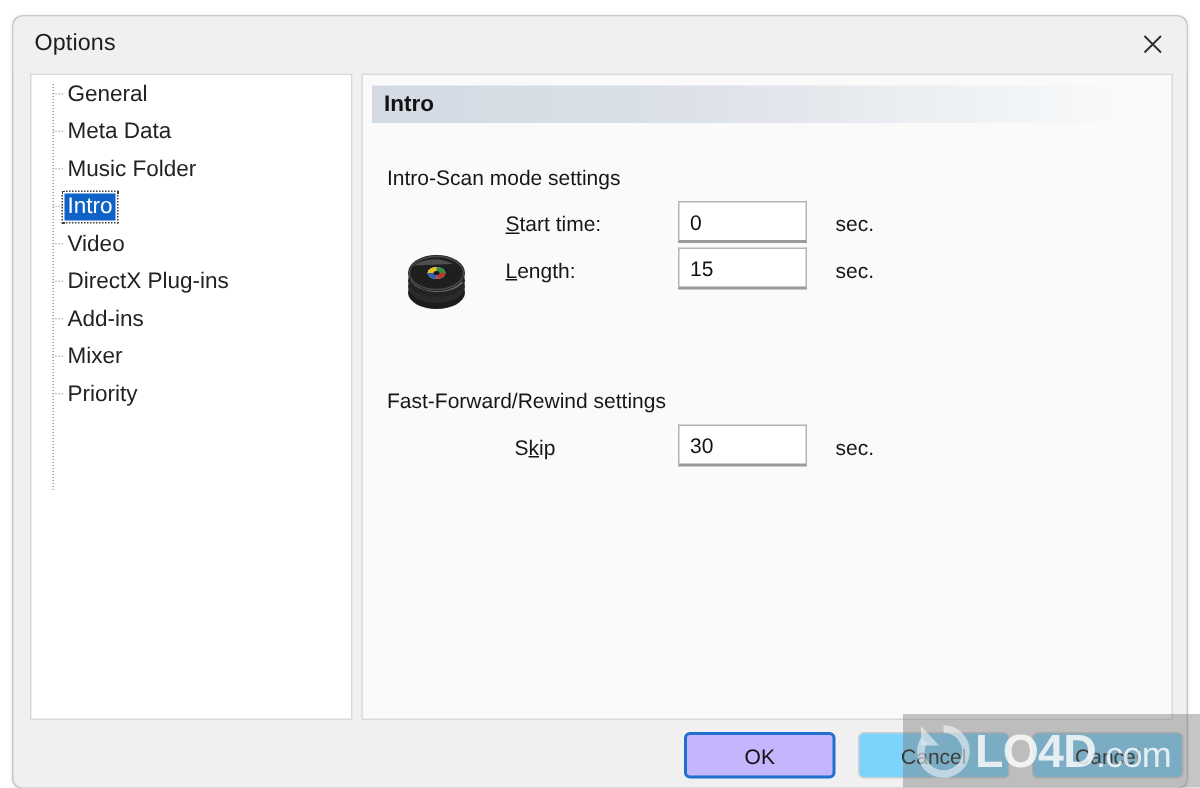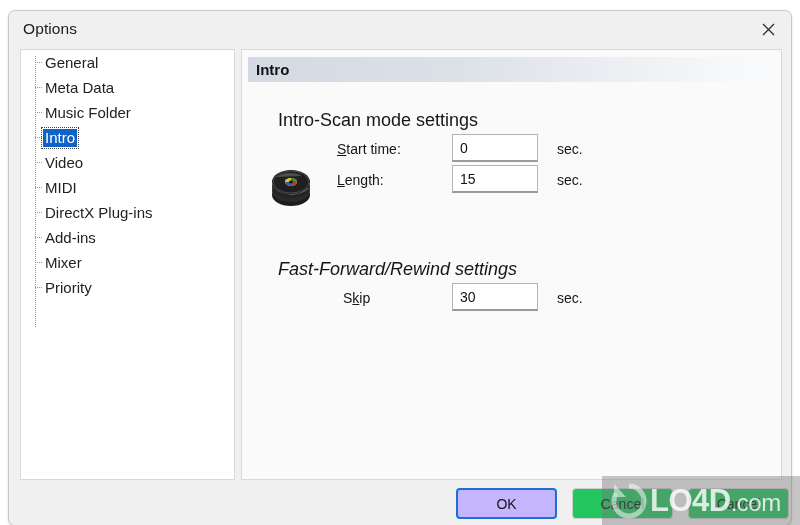--- a/index.html
+++ b/index.html
@@ -109,24 +109,23 @@
   }
   #section-header-text {
     font-size: 15px;
     font-weight: bold;
     color: #131313;
     padding-left: 8px;
   }
 
   .group-label {
     position: absolute;
-    font-size: 18px;
+    font-size: 14px;
     color: #161616;
     white-space: nowrap;
-    margin-left: 20px;
   }
   .field-label {
     position: absolute;
     font-size: 14px;
     color: #161616;
     white-space: nowrap;
   }
   .field-label u { text-decoration: underline; text-underline-offset: 1px; }
 
   .text-input {
@@ -153,21 +152,21 @@
     position: absolute;
     left: 25px; top: 113px;
     width: 48px; height: 48px;
   }
 
   
   .dlg-button {
     position: absolute;
     top: 477px;
     width: 101px; height: 31px;
-    background: #22c55e;
+    background: #7dd3fc;
     border: 1px solid #cfcfcf;
     border-radius: 4px;
     font-family: "Liberation Sans", sans-serif;
     font-size: 14px;
     color: #141414;
     cursor: default;
   }
   #ok-button {
     left: 447px;
     border: 2px solid #1f6fd0;
@@ -237,24 +236,20 @@
       <span class="tree-elbow"></span>
       <span class="tree-label">Music Folder</span>
     </div>
     <div class="tree-item selected">
       <span class="tree-elbow"></span>
       <span class="tree-label">Intro</span>
     </div>
     <div class="tree-item">
       <span class="tree-elbow"></span>
       <span class="tree-label">Video</span>
-    </div>
-    <div class="tree-item">
-      <span class="tree-elbow"></span>
-      <span class="tree-label">MIDI</span>
     </div>
     <div class="tree-item">
       <span class="tree-elbow"></span>
       <span class="tree-label">DirectX Plug-ins</span>
     </div>
     <div class="tree-item">
       <span class="tree-elbow"></span>
       <span class="tree-label">Add-ins</span>
     </div>
     <div class="tree-item">
@@ -295,21 +290,21 @@
     </div>
 
     <div class="field-label" style="left:95px; top:91px;"><u>S</u><span>tart time:</span></div>
     <input class="text-input" style="left: 210px; top: 84px;" type="text" value="0">
     <div class="unit-label" style="left:315px; top:91px;">sec.</div>
 
     <div class="field-label" style="left:95px; top:122px;"><u>L</u><span>ength:</span></div>
     <input class="text-input" style="left: 210px; top: 115px;" type="text" value="15">
     <div class="unit-label" style="left:315px; top:122px;">sec.</div>
 
-    <div class="group-label" style="left:16px; top:209px;font-style:italic;">Fast-Forward/Rewind settings</div>
+    <div class="group-label" style="left:16px; top:209px;">Fast-Forward/Rewind settings</div>
 
     <div class="field-label" style="left:101px; top:240px;"><span>S</span><u>k</u><span>ip</span></div>
     <input class="text-input" style="left: 210px; top: 233px;" type="text" value="30">
     <div class="unit-label" style="left:315px; top:240px;">sec.</div>
 
   </div>
 
   <button class="dlg-button" id="ok-button">OK</button>
   <button class="dlg-button" id="cancel-button">Cancel</button>
   <button class="dlg-button" id="apply-button">Cancel</button>

